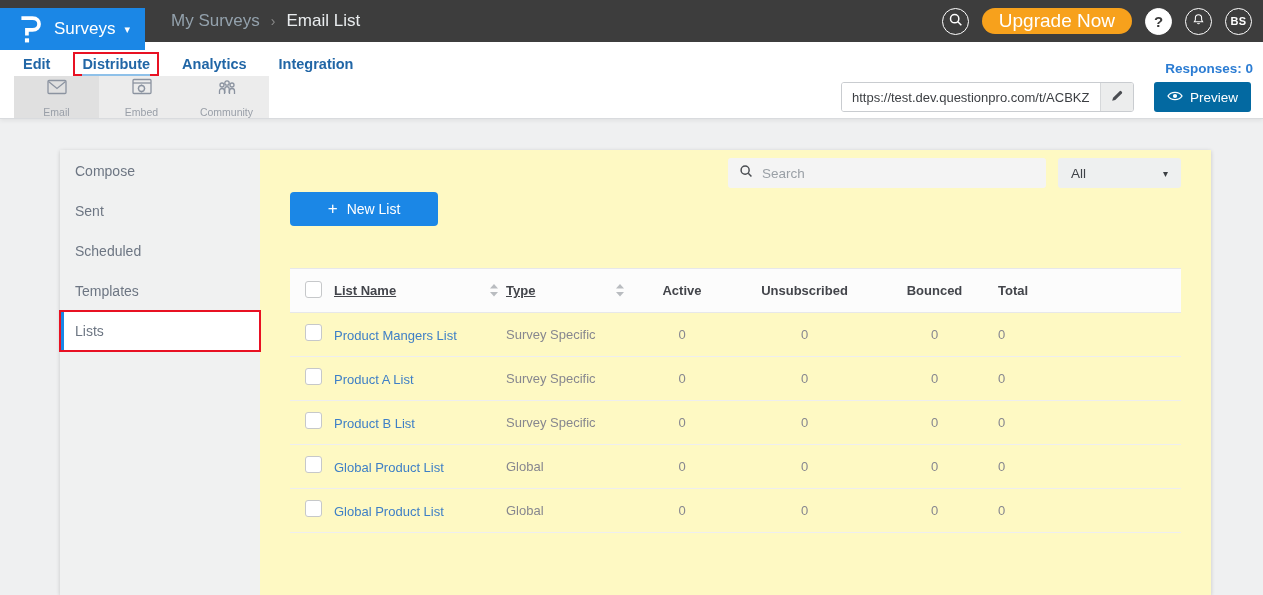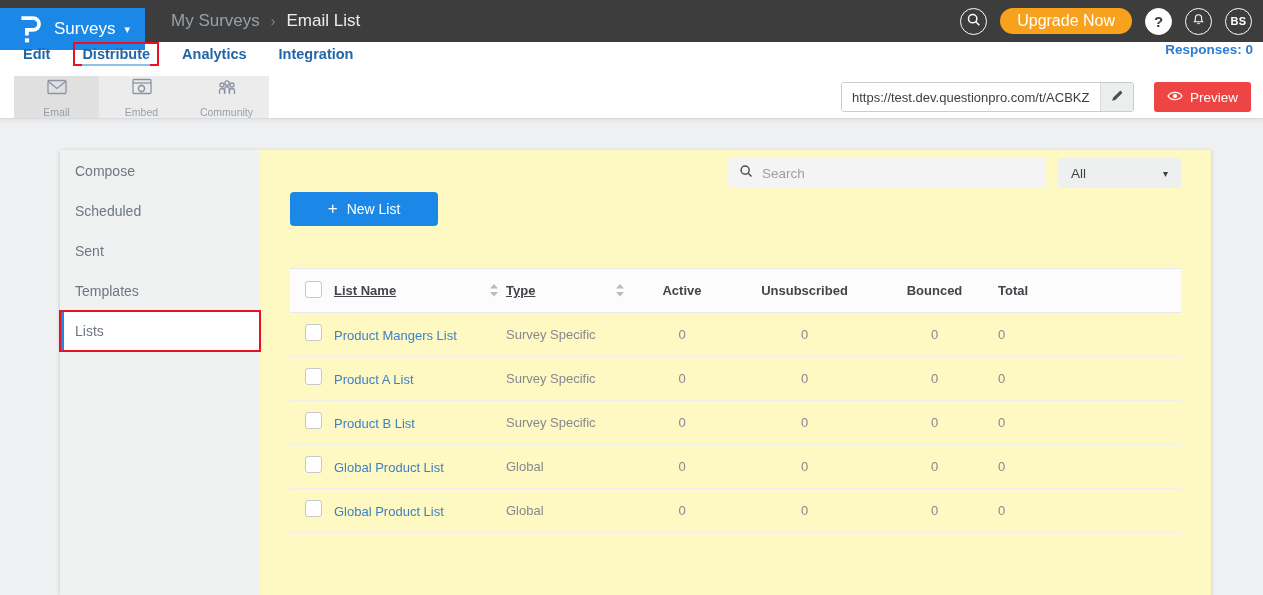--- a/index.html
+++ b/index.html
@@ -13,41 +13,41 @@
   .product-label { font-size:17px; margin-left:12px; color:#fff; }
   .caret { font-size:11px; margin-left:9px; color:#fff; }
   .breadcrumb { display:flex; align-items:center; margin-left:26px; font-size:17px; }
   .crumb-parent { color:#93a1ac; cursor:pointer; }
   .crumb-sep { color:#8a8a8a; margin:0 11px; font-size:14px; }
   .crumb-current { color:#e9ecee; }
   .topbar-right { margin-left:auto; display:flex; align-items:center; gap:13px; padding-right:11px; }
   .circle-btn { width:27px; height:27px; border-radius:50%; border:1.5px solid #fff; display:flex; align-items:center; justify-content:center; cursor:pointer; }
   .circle-btn.solid { background:#fff; border-color:#fff; color:#3a3a3a; font-weight:bold; font-size:15px; }
   .avatar-initials { font-size:11px; font-weight:bold; letter-spacing:0.3px; }
-  .upgrade-btn { height:26px; background:#f7a11c; border:none; border-radius:14px; color:#fff; font-size:16px; padding:0 17px; cursor:pointer; font-family:inherit; }
-
-  
-  .tabrow { height:34px; background:#fff; display:flex; align-items:flex-start; padding-left:14px; }
+  .upgrade-btn { height:26px; background:#f7a11c; border:none; border-radius:14px; color:#fff; font-size:19px; padding:0 17px; cursor:pointer; font-family:inherit; }
+
+  
+  .tabrow { height:34px; background:#fff; display:flex; align-items:flex-end; padding-left:14px; }
   .tab { font-size:14.5px; font-weight:600; color:#2166a6; margin-right:14px; padding:2px 7px; border:2px solid transparent; cursor:pointer; }
   .tab.annotated { border-color:#e81123; }
   .tab.active .tab-label { border-bottom:2px solid #8fc1e9; padding-bottom:2px; }
   .responses { margin-left:auto; padding-right:10px; font-size:13.5px; font-weight:600; color:#2b7cd3; cursor:pointer; }
 
   
   .toolbar { height:42px; background:#fff; display:flex; align-items:stretch; box-shadow:0 1px 0 #d9dbde, 0 3px 4px rgba(0,0,0,0.06); position:relative; z-index:2; }
   .tool-block { display:flex; margin-left:14px; background:#ececec; }
   .tool-item { width:85px; display:flex; flex-direction:column; align-items:center; justify-content:center; gap:3px; cursor:pointer; }
   .tool-item.active { background:#e0e0e0; }
   .tool-item svg { stroke:#8b93a0; fill:none; stroke-width:1.3; }
   .tool-label { font-size:10.5px; color:#999fa8; }
   .toolbar-right { margin-left:auto; display:flex; align-items:center; gap:20px; padding-right:12px; }
   .url-group { display:flex; height:30px; border:1px solid #c9ccd0; border-radius:3px; overflow:hidden; }
   .url-input { width:258px; border:none; outline:none; padding:0 10px; font-size:13px; color:#3c3f43; font-family:inherit; background:#fff; }
   .pencil-btn { width:33px; background:#eceded; border:none; border-left:1px solid #d6d8da; display:flex; align-items:center; justify-content:center; cursor:pointer; }
-  .preview-btn { height:30px; background:#ef4444; border:none; border-radius:3px; color:#fff; font-size:13.5px; padding:0 13px; display:flex; align-items:center; gap:7px; cursor:pointer; font-family:inherit; }
+  .preview-btn { height:30px; background:#0369a1; border:none; border-radius:3px; color:#fff; font-size:13.5px; padding:0 13px; display:flex; align-items:center; gap:7px; cursor:pointer; font-family:inherit; }
 
   
   .page { position:relative; height:477px; background:#eff0f1; }
   .card { position:absolute; left:60px; top:32px; width:1151px; height:445px; background:#fef9c3; box-shadow:0 1px 4px rgba(0,0,0,0.18); display:flex; }
   .side-nav { width:200px; background:#f0f1f1; padding-top:1px; }
   .side-item { height:40px; display:flex; align-items:center; padding-left:15px; font-size:14px; color:#6d7683; cursor:pointer; }
   .side-item.active { background:#fff; border-left:4px solid #1b87e6; padding-left:11px; }
   .side-item.annotated { outline:2px solid #e81123; outline-offset:-1px; }
 
   .content { flex:1; padding:0 30px; min-width:0; }
@@ -188,24 +188,24 @@
 </div>
 
 <div class="page">
   <div class="card">
 
     <div class="side-nav">
       <div class="side-item">
           <span>Compose</span>
         </div>
       <div class="side-item">
+          <span>Sent</span>
+        </div>
+      <div class="side-item">
           <span>Scheduled</span>
-        </div>
-      <div class="side-item">
-          <span>Sent</span>
         </div>
       <div class="side-item">
           <span>Templates</span>
         </div>
       <div class="side-item active annotated">
           <span>Lists</span>
         </div>
     </div>
 
     <div class="content">

